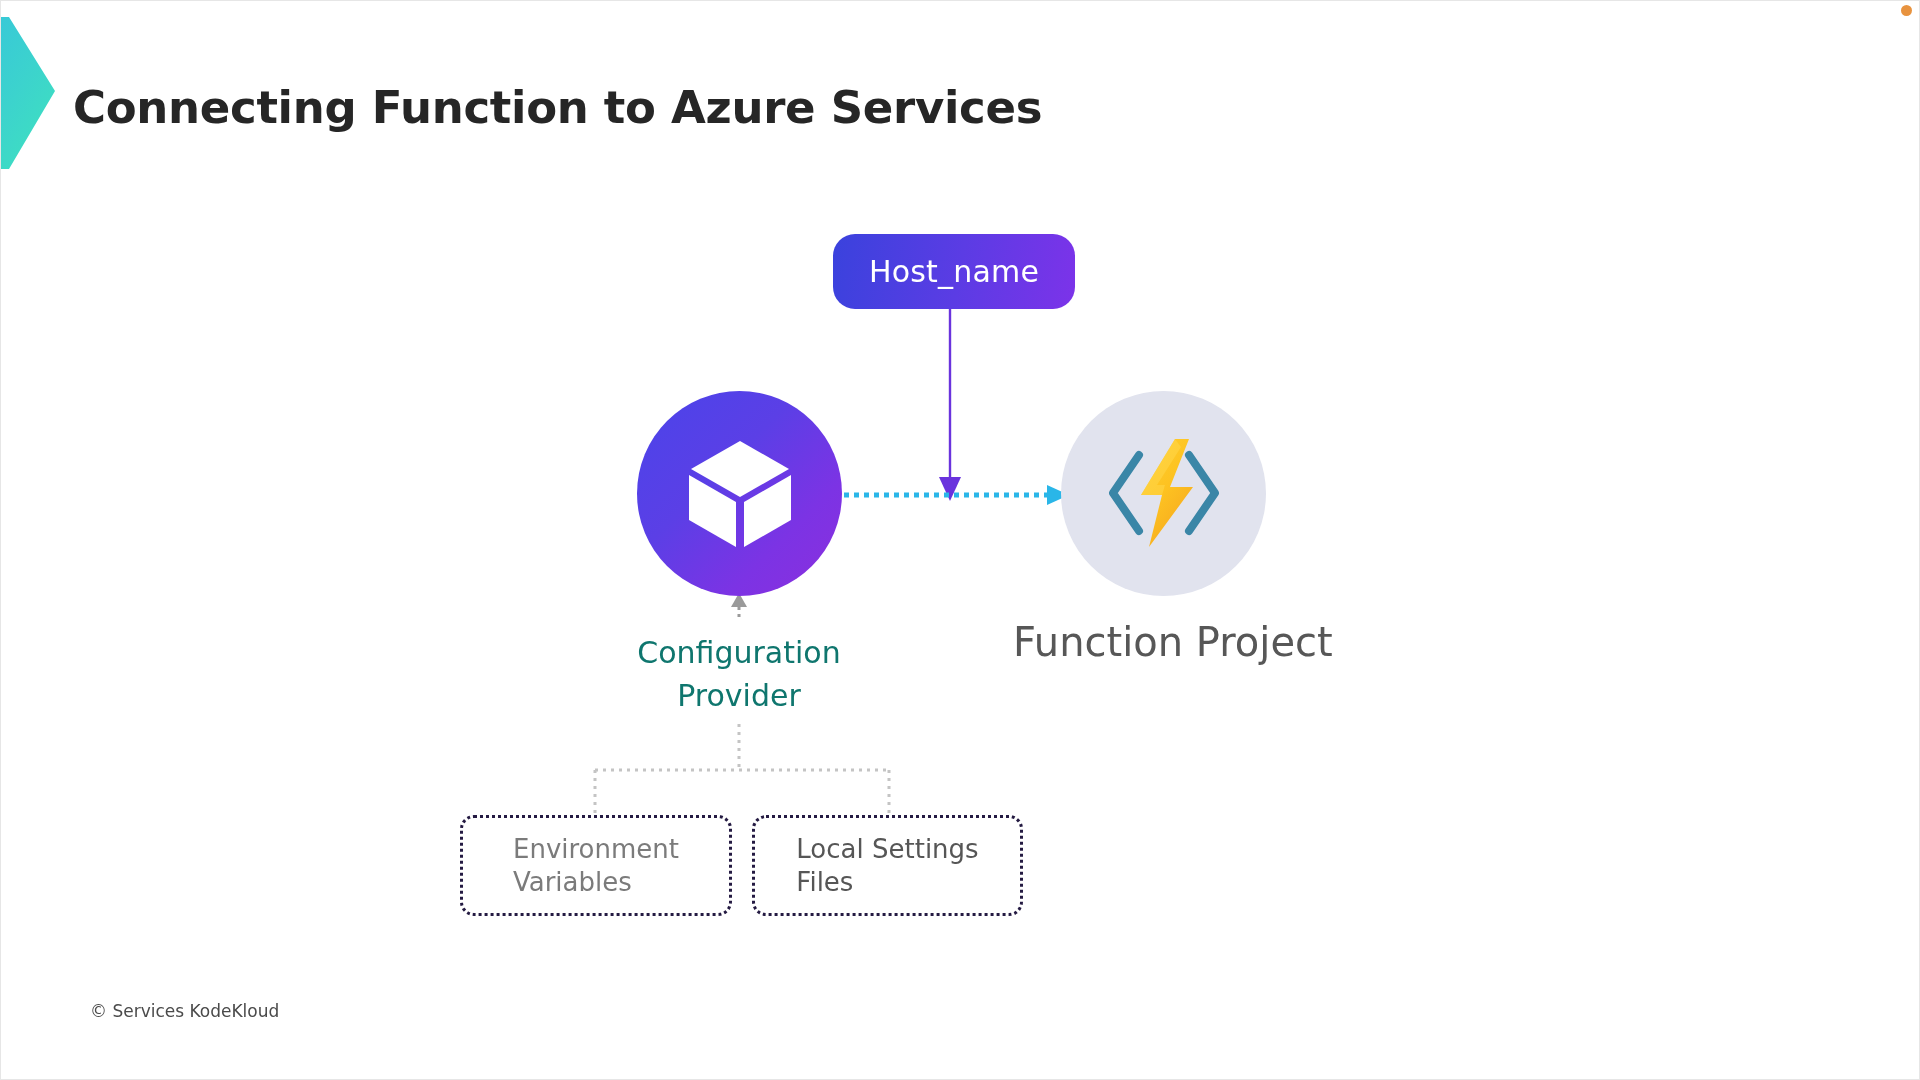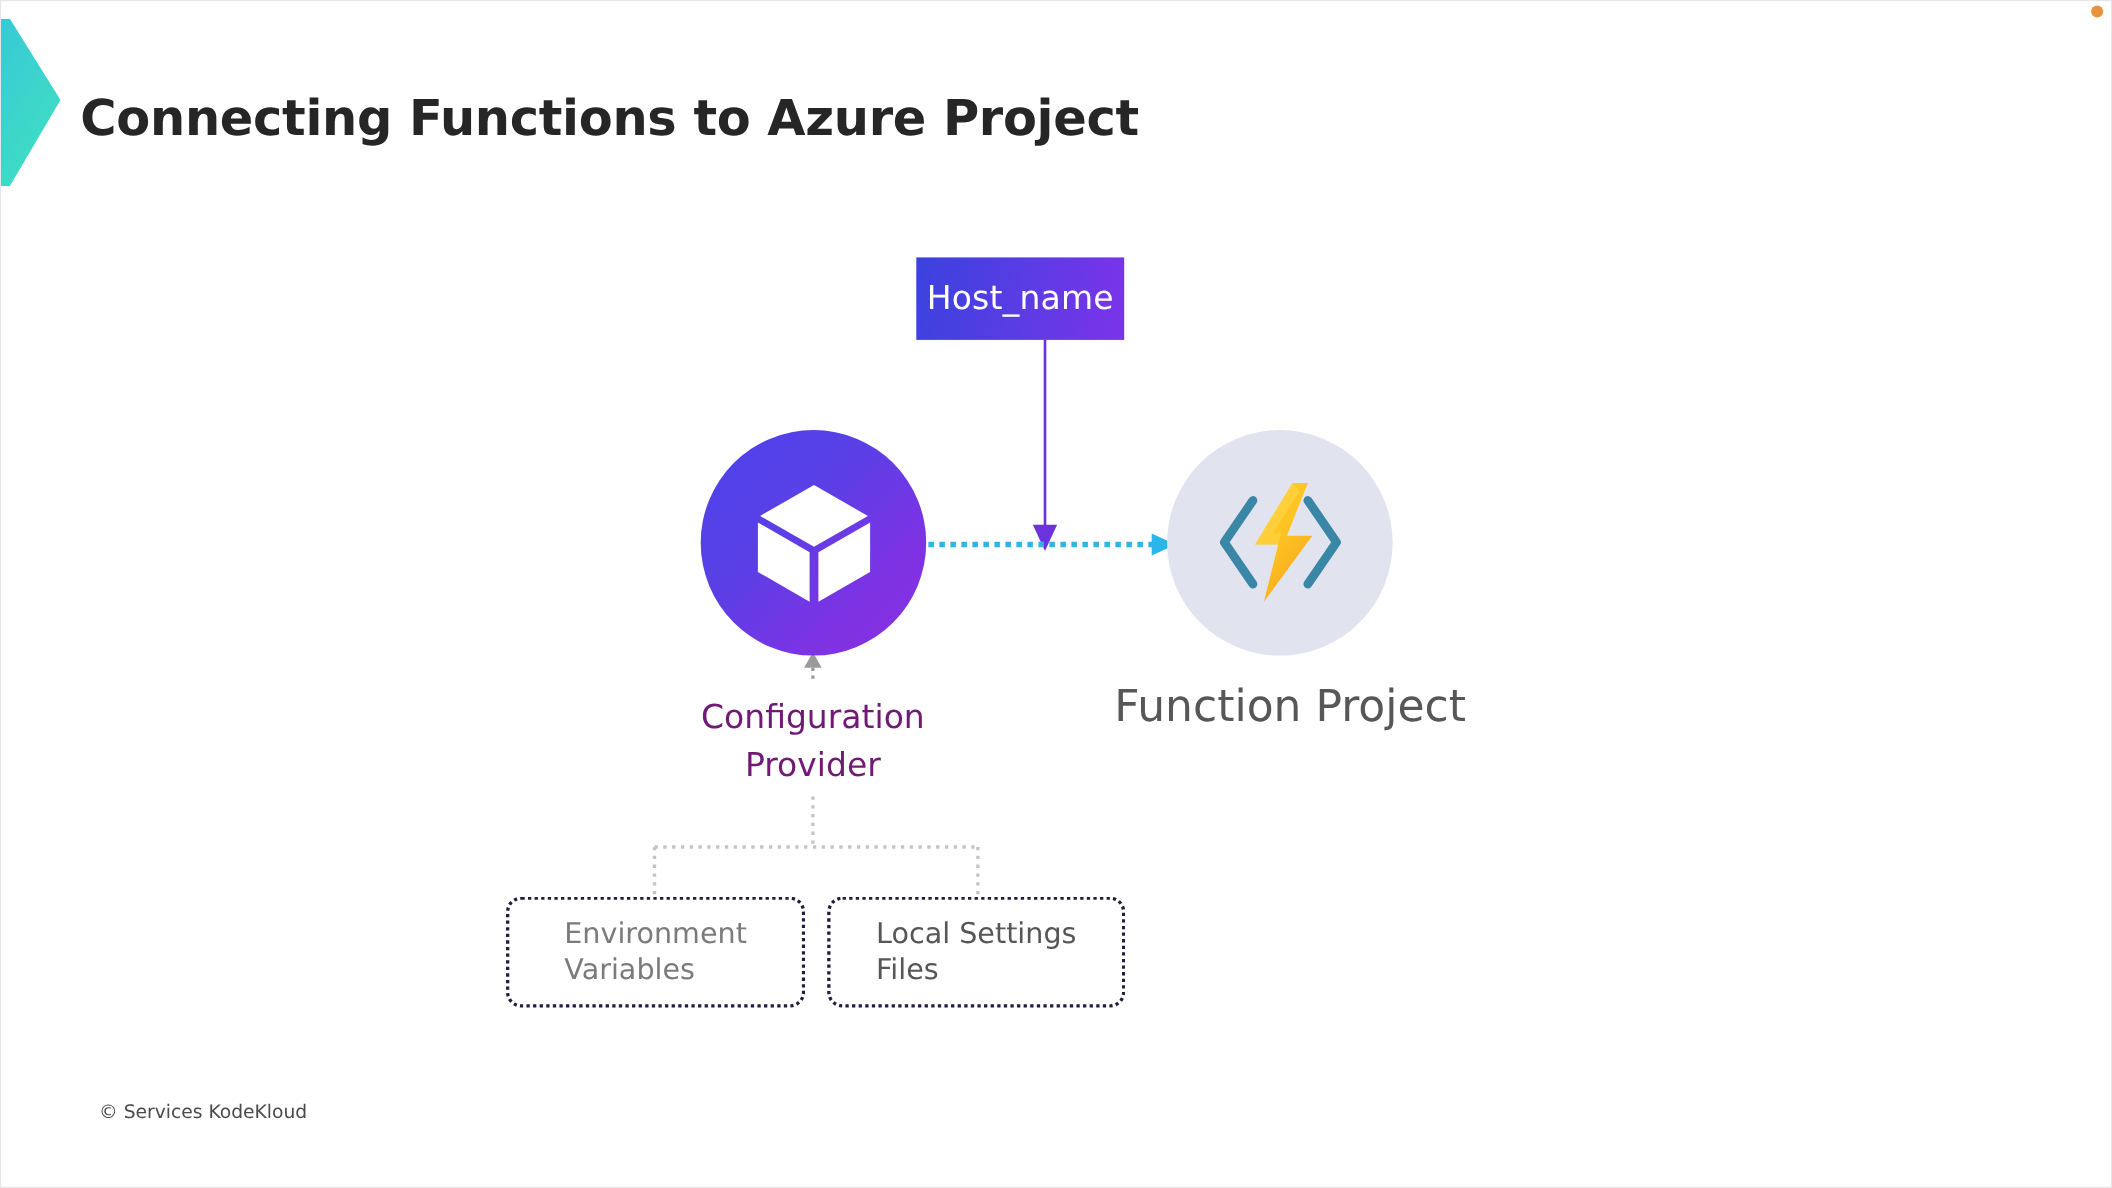--- a/index.html
+++ b/index.html
@@ -40,23 +40,23 @@
     color: #262626;
     letter-spacing: -0.3px;
     white-space: nowrap;
   }
 
   
   #host-name-badge {
     position: absolute;
     left: 832px;
     top: 233px;
-    width: 189px;
+    width: 242px;
     height: 75px;
-    border-radius: 0;
+    border-radius: 22px;
     background: linear-gradient(100deg, #3a42dd 0%, #5b3ce4 52%, #7c33e9 100%);
     display: flex;
     align-items: center;
     justify-content: center;
   }
   #host-name-label {
     color: #ffffff;
     font-size: 30px;
     letter-spacing: 0.2px;
     white-space: nowrap;
@@ -90,21 +90,21 @@
     height: 110px;
   }
   #config-provider-label {
     position: absolute;
     left: 588px;
     top: 630px;
     width: 300px;
     text-align: center;
     font-size: 30px;
     line-height: 43px;
-    color: #701a75;
+    color: #0f766e;
   }
 
   
   #function-project-circle {
     position: absolute;
     left: 1060px;
     top: 390px;
     width: 205px;
     height: 205px;
     border-radius: 50%;
@@ -184,21 +184,21 @@
     <defs>
       <linearGradient id="chevGrad" x1="0" y1="0" x2="1" y2="1">
         <stop offset="0%" stop-color="#35c3dd"></stop>
         <stop offset="55%" stop-color="#3cd3cd"></stop>
         <stop offset="100%" stop-color="#3fe3bd"></stop>
       </linearGradient>
     </defs>
     <path d="M2 0 L54 0 L100 74 L54 152 L2 152 L44 74 Z" fill="url(#chevGrad)"></path>
   </svg>
 
-  <div id="page-title">Connecting Functions to Azure Project</div>
+  <div id="page-title">Connecting Function to Azure Services</div>
 
   <svg id="connectors" viewBox="0 0 1920 1080">
 
     <g>
       <line x1="949" y1="308" x2="949" y2="477" stroke="#6a33dd" stroke-width="2.4"></line>
       <polygon points="938,476 960,476 949,500" fill="#6a33dd"></polygon>
     </g>
 
     <g>
       <line x1="843" y1="494" x2="1048" y2="494" stroke="#2ab6e8" stroke-width="5" stroke-dasharray="5 5" stroke-linecap="butt"></line>

